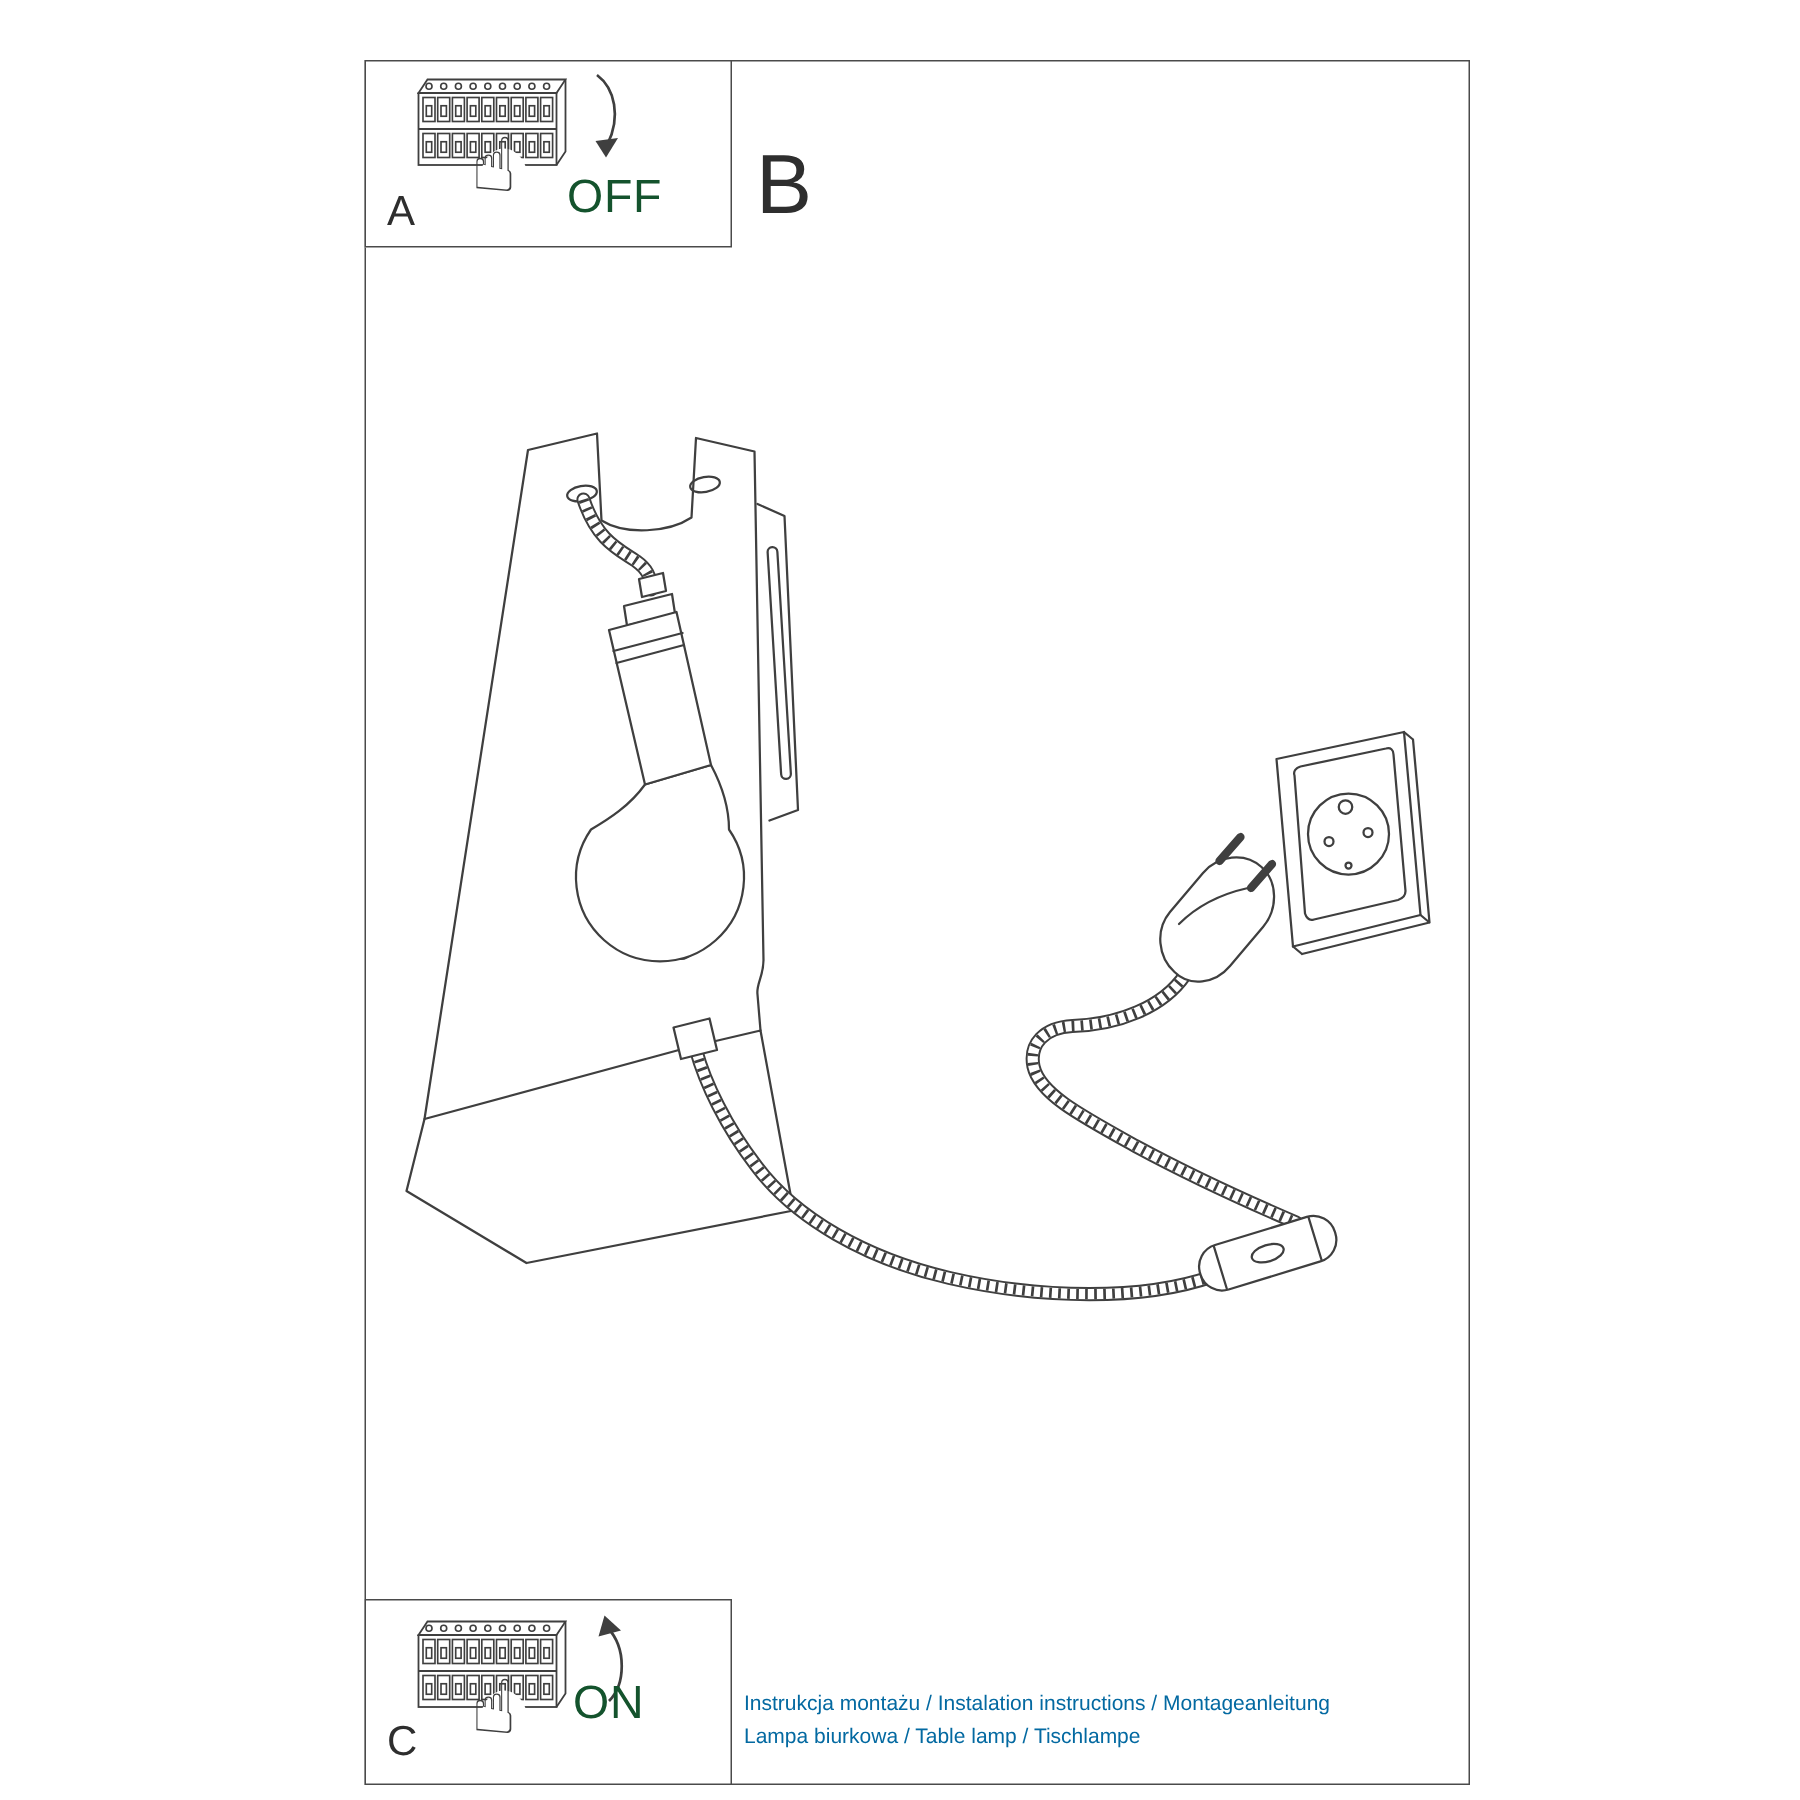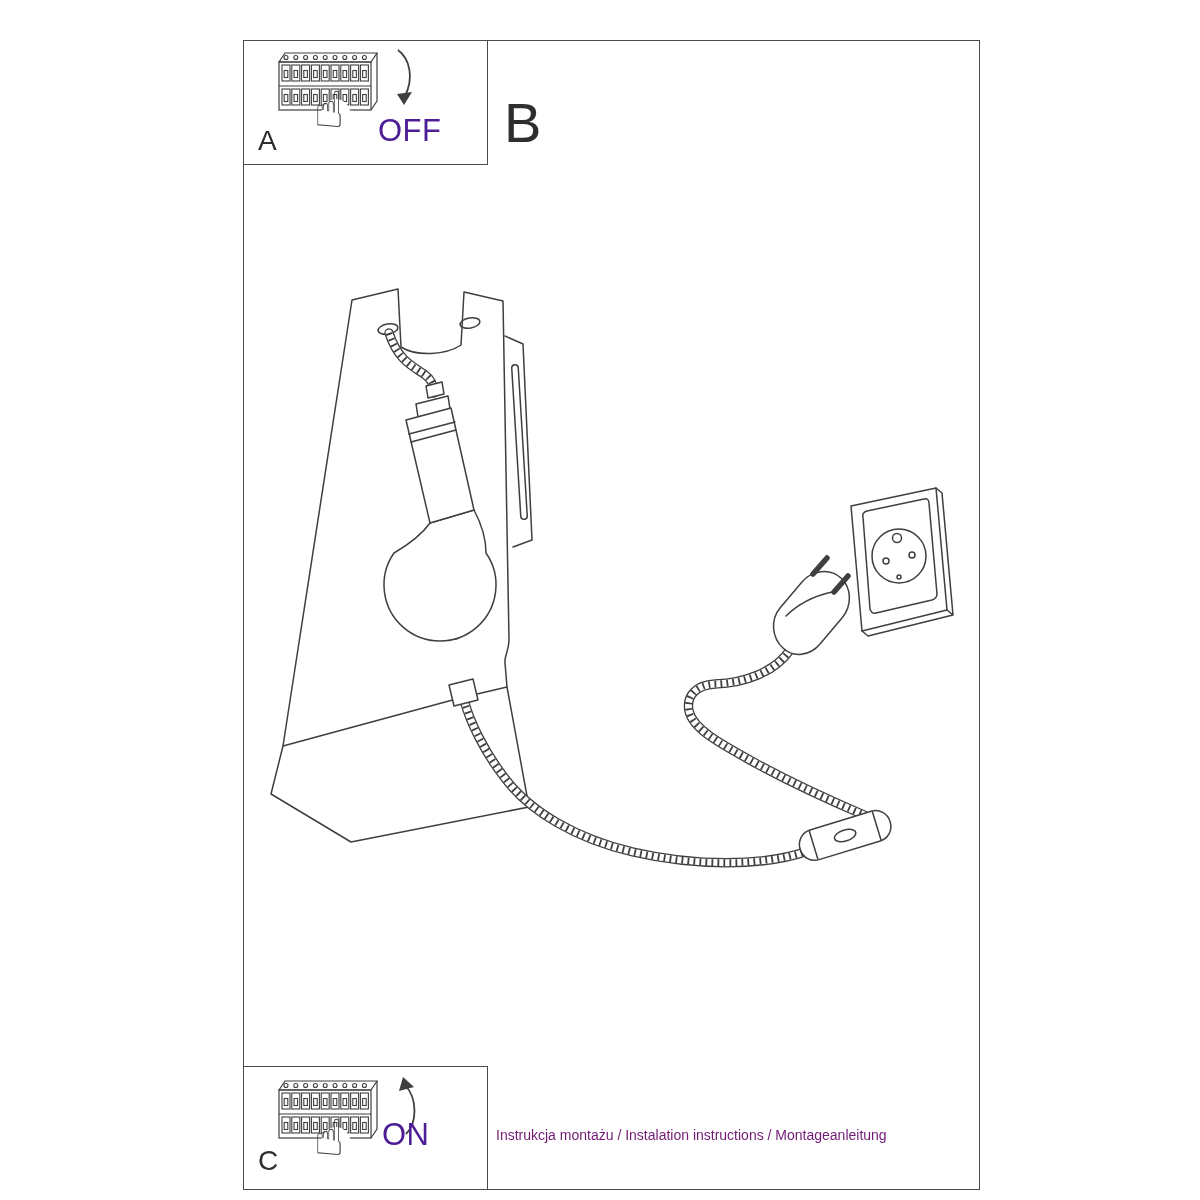--- a/index.html
+++ b/index.html
@@ -4,26 +4,26 @@
 <style>
   *{box-sizing:border-box;margin:0;padding:0}
   body{background:#ffffff}
   .page{position:relative;width:1200px;height:1200px;background:#fff;
         font-family:"Liberation Sans",sans-serif;color:#2e2e2e;overflow:hidden}
   .abs{position:absolute}
   .frame{position:absolute;border:1.6px solid #4a4a4a}
   .box{position:absolute;border:1.6px solid #4a4a4a;background:#fff}
   .diagram{position:absolute;left:0;top:0;width:1200px;height:1200px}
   .letter{position:absolute;font-size:28px;color:#2e2e2e}
-  .switch-lbl{position:absolute;font-size:31px;letter-spacing:.5px;color:#4c1d95}
+  .switch-lbl{position:absolute;font-size:31px;letter-spacing:.5px;color:#14532d}
   .letter-b{position:absolute;font-size:56px;color:#2e2e2e}
   .hand{position:absolute;font-family:"DejaVu Sans",sans-serif;color:#3f3f3f;
         font-size:50px;line-height:1}
   .hand-bg{position:absolute;background:#fff;border-radius:50%}
-  .footer{position:absolute;font-size:14px;line-height:22px;color:#701a75}
+  .footer{position:absolute;font-size:14px;line-height:22px;color:#0369a1}
   .tube-o{stroke-width:9.4}
   .tube-w{stroke:#fff;stroke-width:6.8}
   .tube-r{stroke-width:6.8;stroke-dasharray:1.8 4.2;stroke-linecap:butt}
   .slot-o{stroke-width:8;stroke-linecap:round}
   .slot-w{stroke:#fff;stroke-width:5;stroke-linecap:round}
 </style>
 </head>
 <body>
 
 <div class="page">
@@ -168,15 +168,16 @@
     <svg class="abs" style="left:146px;top:8px" width="26" height="62" viewBox="0 0 26 62">
       <path d="M16,59 C27,48 28,24 15,10" stroke="#3f3f3f" fill="none" stroke-width="1.8"></path>
       <path d="M13,2 L24,12 L9,16 Z" fill="#3f3f3f" stroke="none"></path>
     </svg>
     <span class="switch-lbl" style="left:138px;top:50px">ON</span>
     <span class="letter" style="left:14px;top:78px">C</span>
   </div>
 
   <div class="footer" style="left:496px;top:1124px">
     <div>Instrukcja montażu / Instalation instructions / Montageanleitung</div>
+    <div>Lampa biurkowa / Table lamp / Tischlampe</div>
   </div>
 
 </div>
 
 </body></html>

